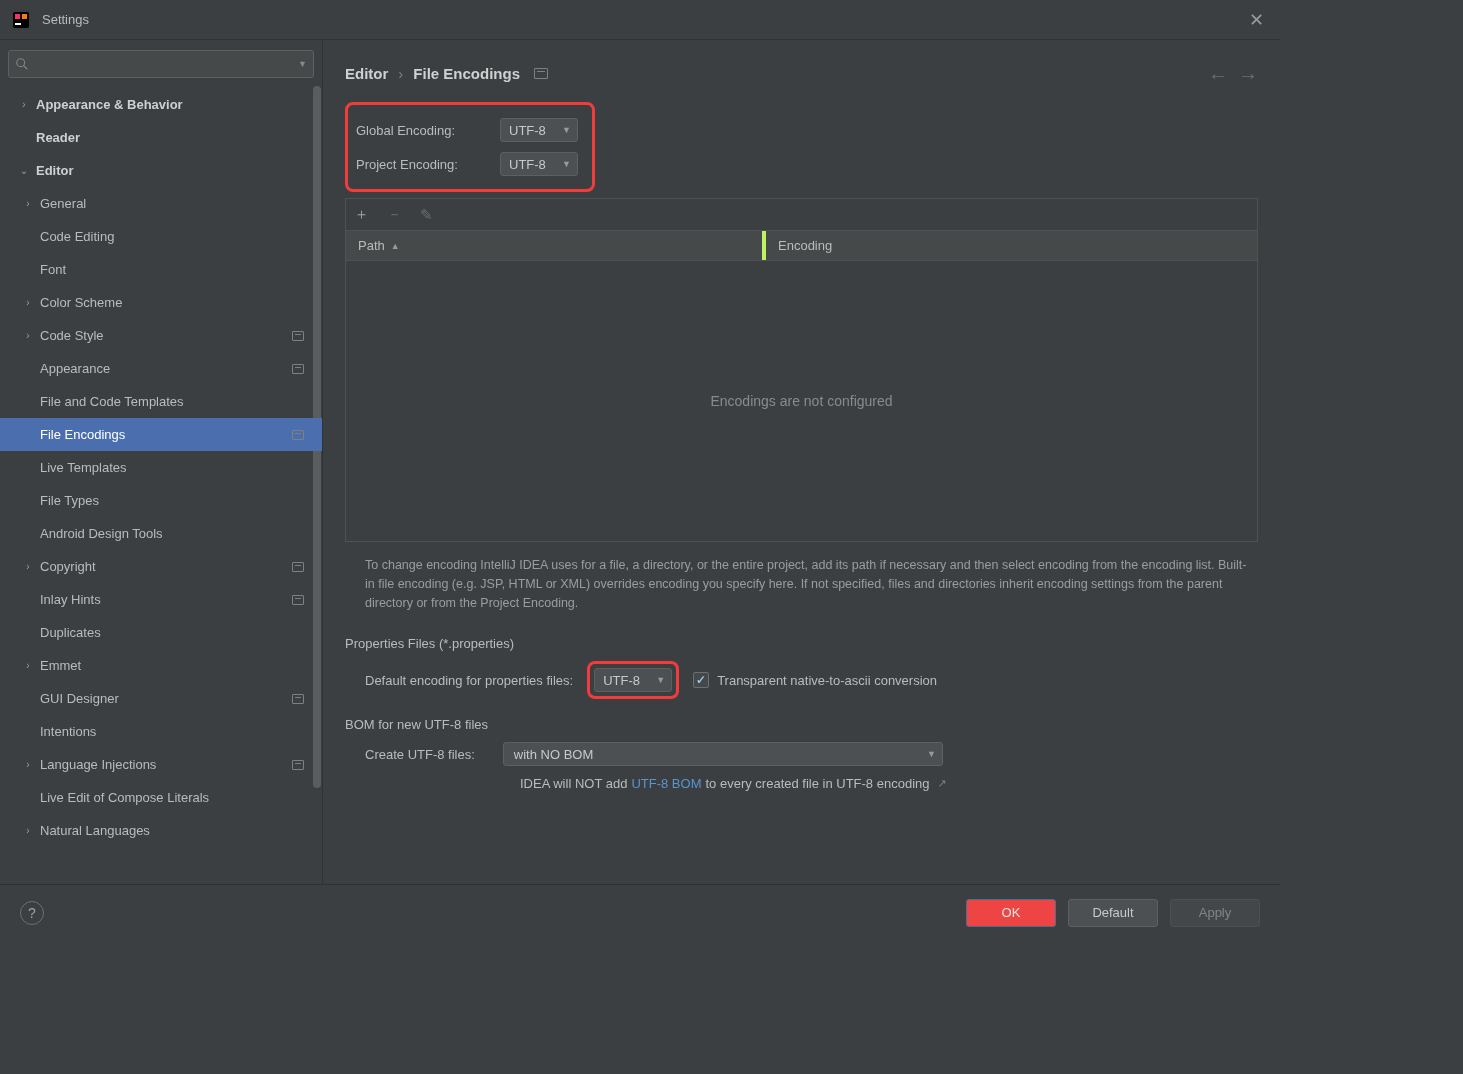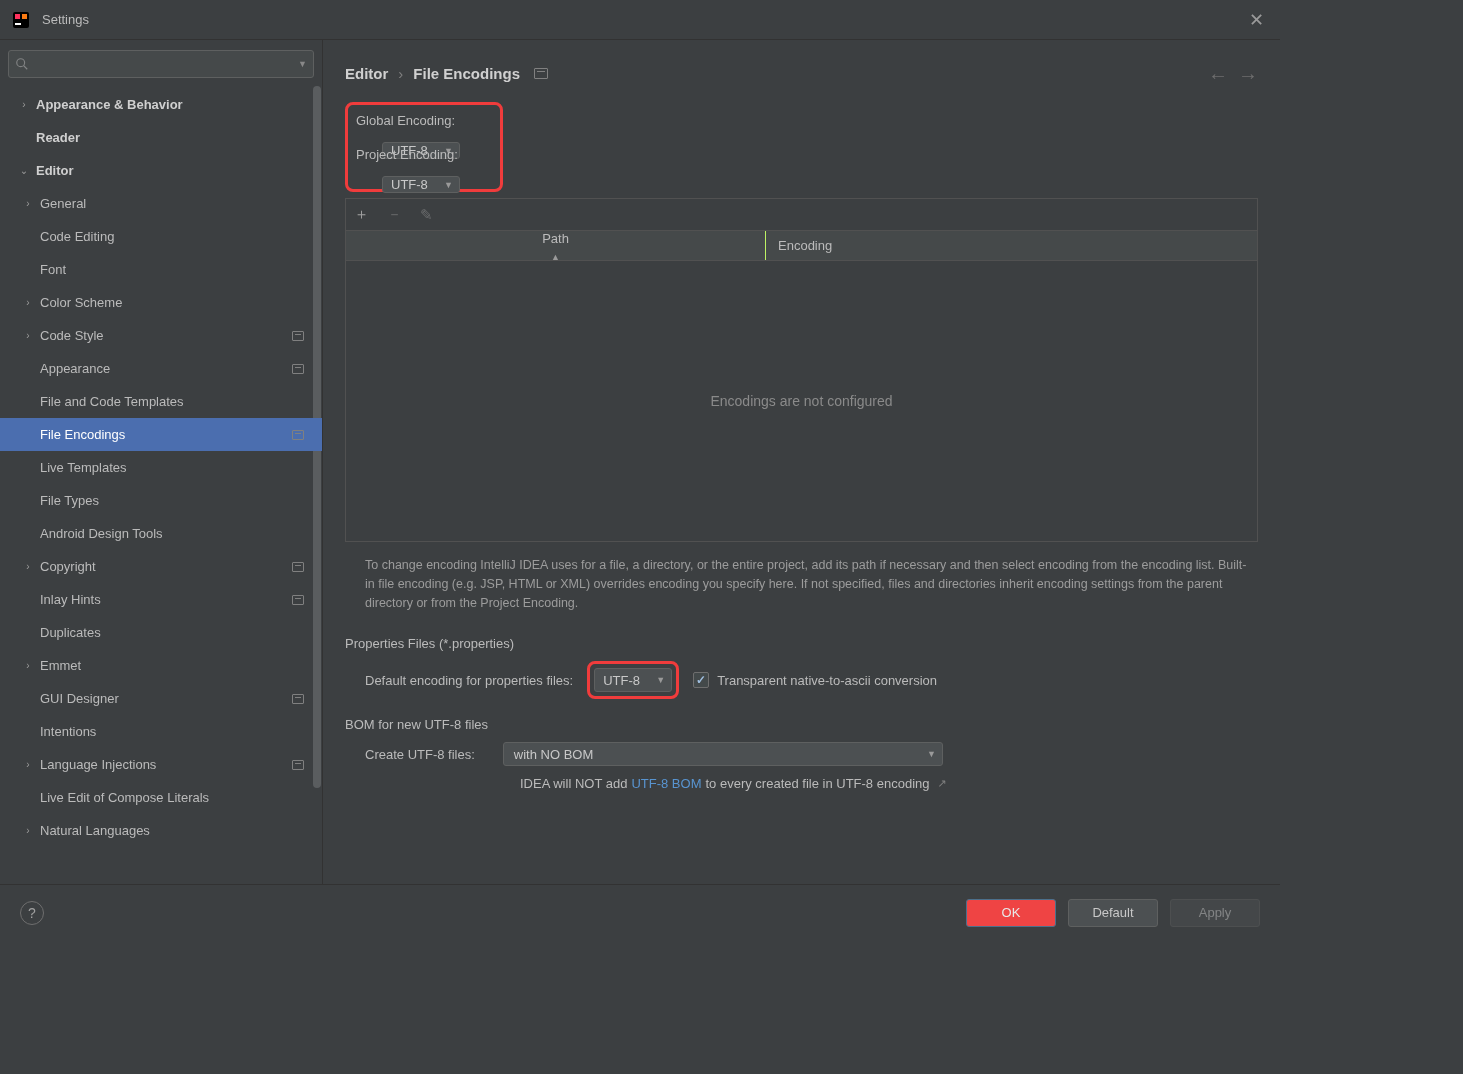--- a/index.html
+++ b/index.html
@@ -127,21 +127,21 @@
     flex:1; overflow-y:auto; padding: 18px 22px 10px 22px;
   }
 
   .enc-block {
     border: 3px solid #f03c3c;
     border-radius: 8px;
     padding: 8px 14px 8px 8px;
     width: fit-content;
     margin-bottom: 6px;
   }
-  .enc-row { display:flex; align-items:center; gap:14px; height:34px;flex-direction:column;}
+  .enc-row { display:flex; align-items:center; gap:14px; height:34px;}
   .enc-row .lbl { width:130px; color:#bbb; font-size:13px;}
   .combo {
     display:inline-flex; align-items:center;
     height:24px; min-width:78px;
     background:#4c5052; border:1px solid #5e6060; border-radius:3px;
     padding: 0 6px 0 8px; gap:6px; color:#c8c8c8; font-size:13px;
     cursor:pointer;
   }
   .combo .tri { margin-left:auto; color:#9a9a9a; font-size:9px;}
   .combo.wide { min-width: 440px; justify-content:flex-start; padding-left:10px;}
@@ -158,21 +158,21 @@
 
   .enc-table {
     border:1px solid #515151;
     background:#3c3f41;
   }
   .enc-table .thead {
     display:flex; background:#45494a; height:30px; align-items:center;
     border-bottom:1px solid #515151;
   }
   .enc-table .th { padding:0 12px; color:#bbb; font-size:13px; display:flex; align-items:center; gap:6px;}
-  .enc-table .th.path { width:420px; border-right:1px solid #bef264; height:100%;flex-direction:column;}
+  .enc-table .th.path { width:420px; border-right:4px solid #bef264; height:100%;}
   .enc-table .sort-ind { font-size:9px; color:#9a9a9a;}
   .enc-table .tbody {
     height:280px; display:flex; align-items:center; justify-content:center;
     color:#8a8a8a; font-size:14px;
   }
 
   .help-text {
     padding: 14px 8px 6px 20px;
     color:#9c9c9c; font-size:12.5px; line-height:1.5;
   }

